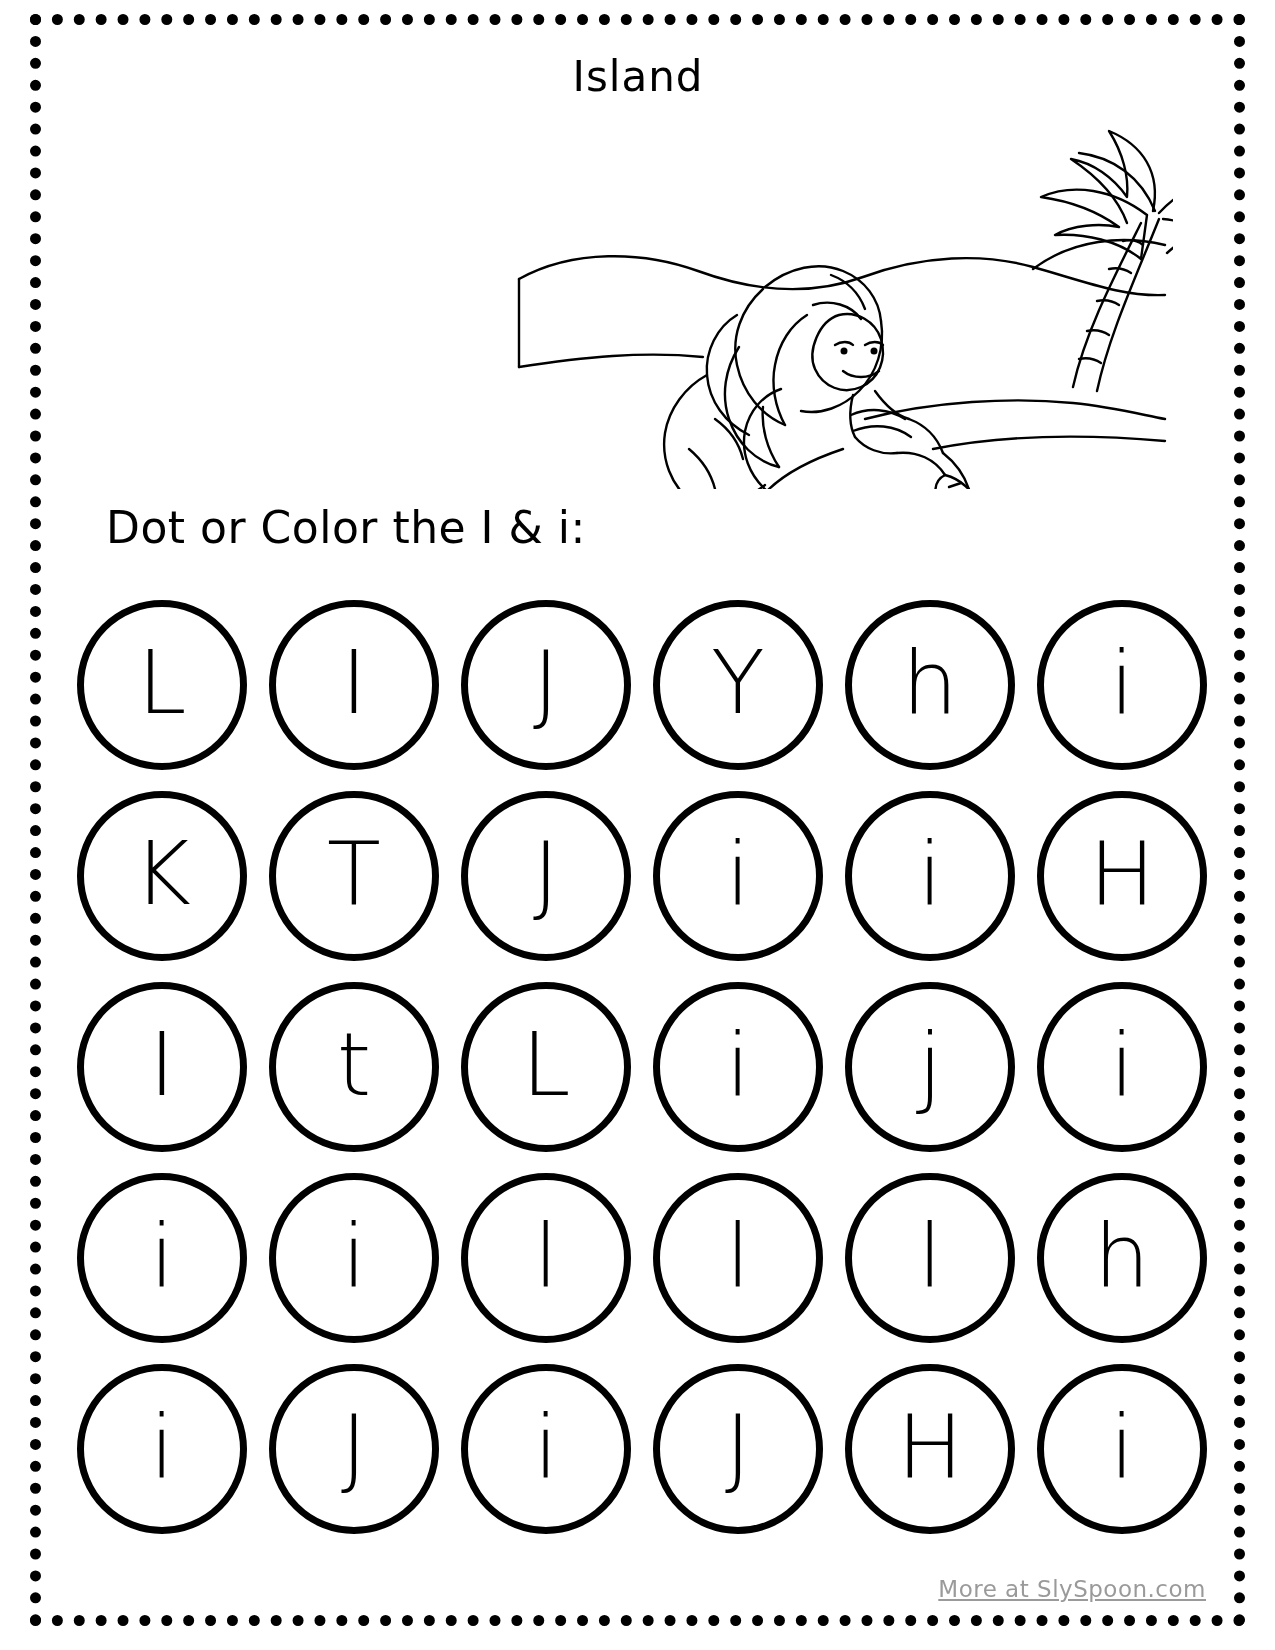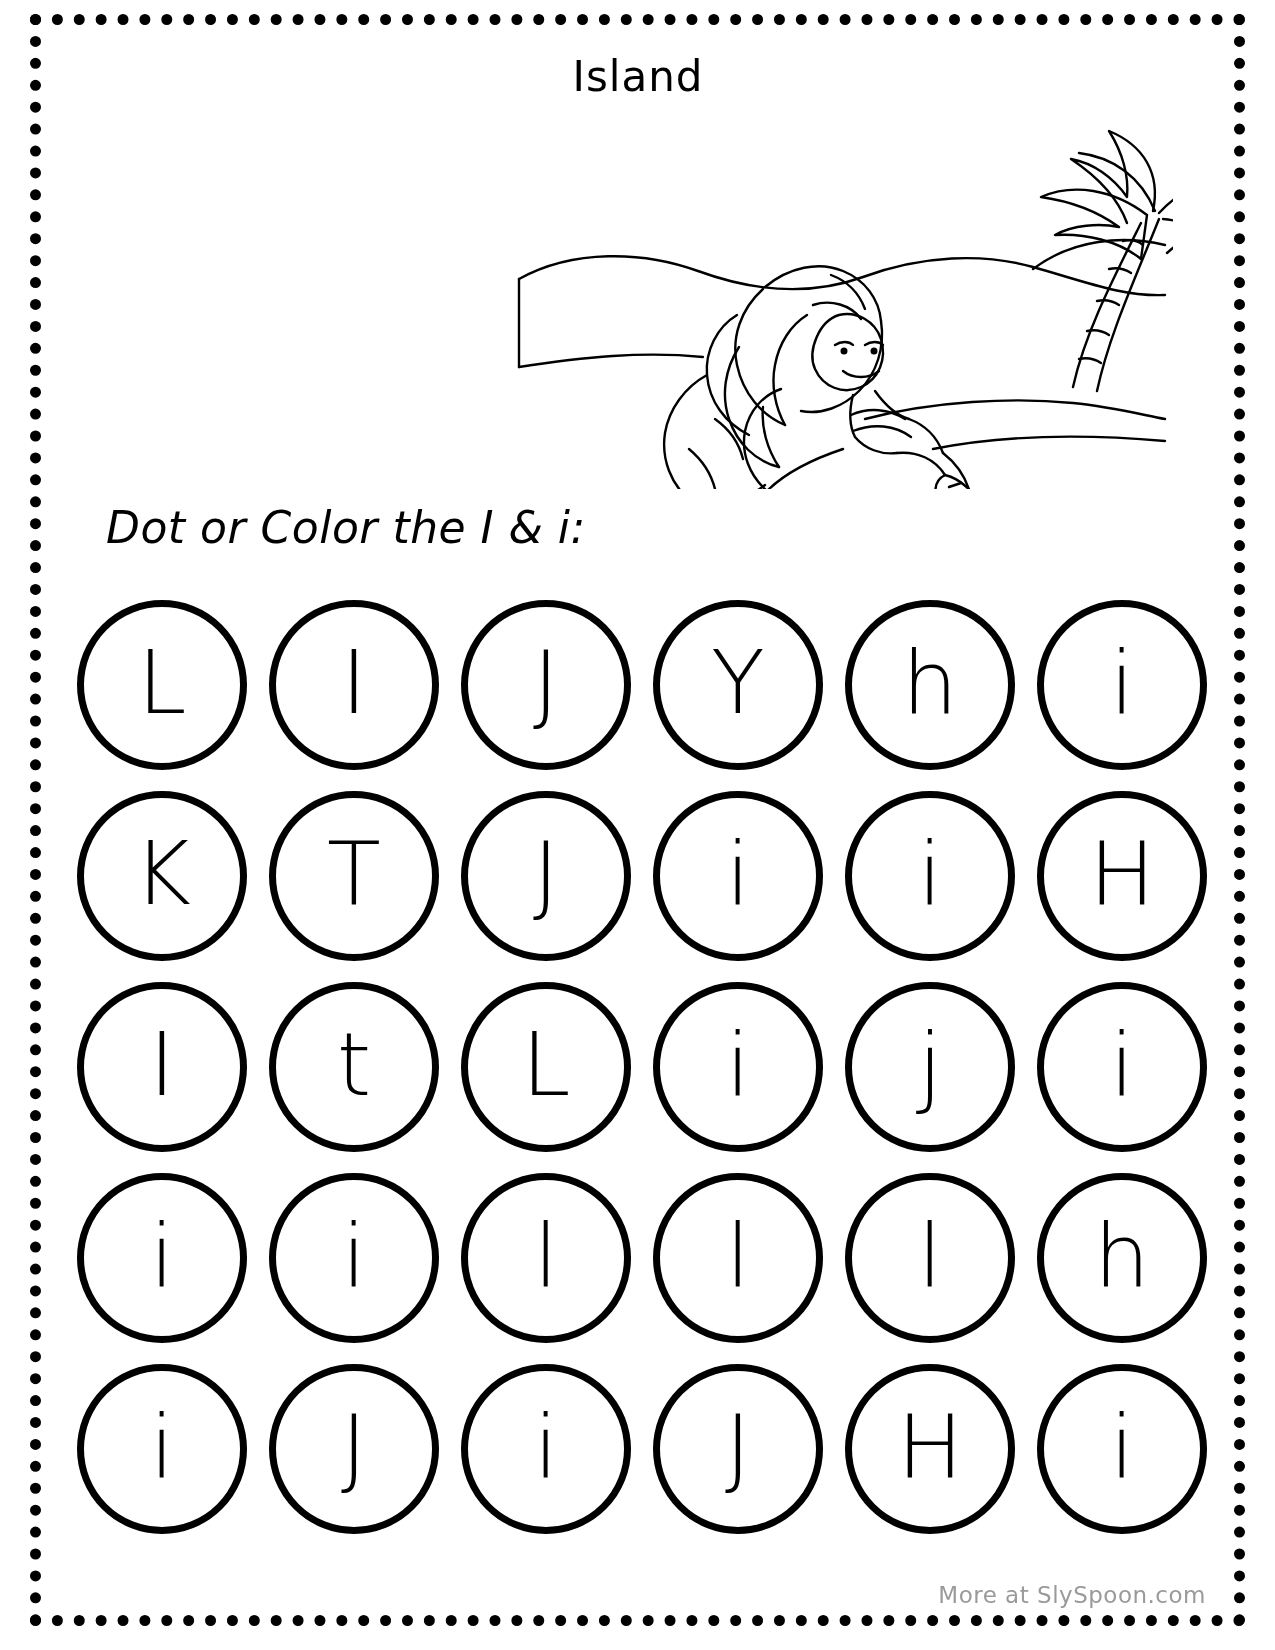--- a/index.html
+++ b/index.html
@@ -81,21 +81,20 @@
 
   
   .instruction {
     position: absolute;
     left: 48px;
     top: 468px;
     font-family: "DejaVu Sans", sans-serif;
     font-size: 44px;
     letter-spacing: 0.5px;
     color: #000;
-    font-style: italic;
   }
 
   
   .grid {
     position: absolute;
     left: 8px;
     top: 555px;
     width: 1152px;
     display: grid;
     grid-template-columns: repeat(6, 192px);
@@ -121,25 +120,26 @@
     font-weight: 300;
     color: #000;
     display: block;
     transform: translateY(-2px);
   }
 
   
   .footer {
     position: absolute;
     right: 12px;
-    bottom: 2px;
+    bottom: 8px;
     font-family: "DejaVu Sans", sans-serif;
     font-size: 23px;
     color: #9a9a9a;
     letter-spacing: 0.5px;
+    text-decoration: underline;
   }
 </style>
 </head>
 <body>
 
 <div class="page">
 
   <div class="dot-border"></div>
 
   <div class="sheet">

